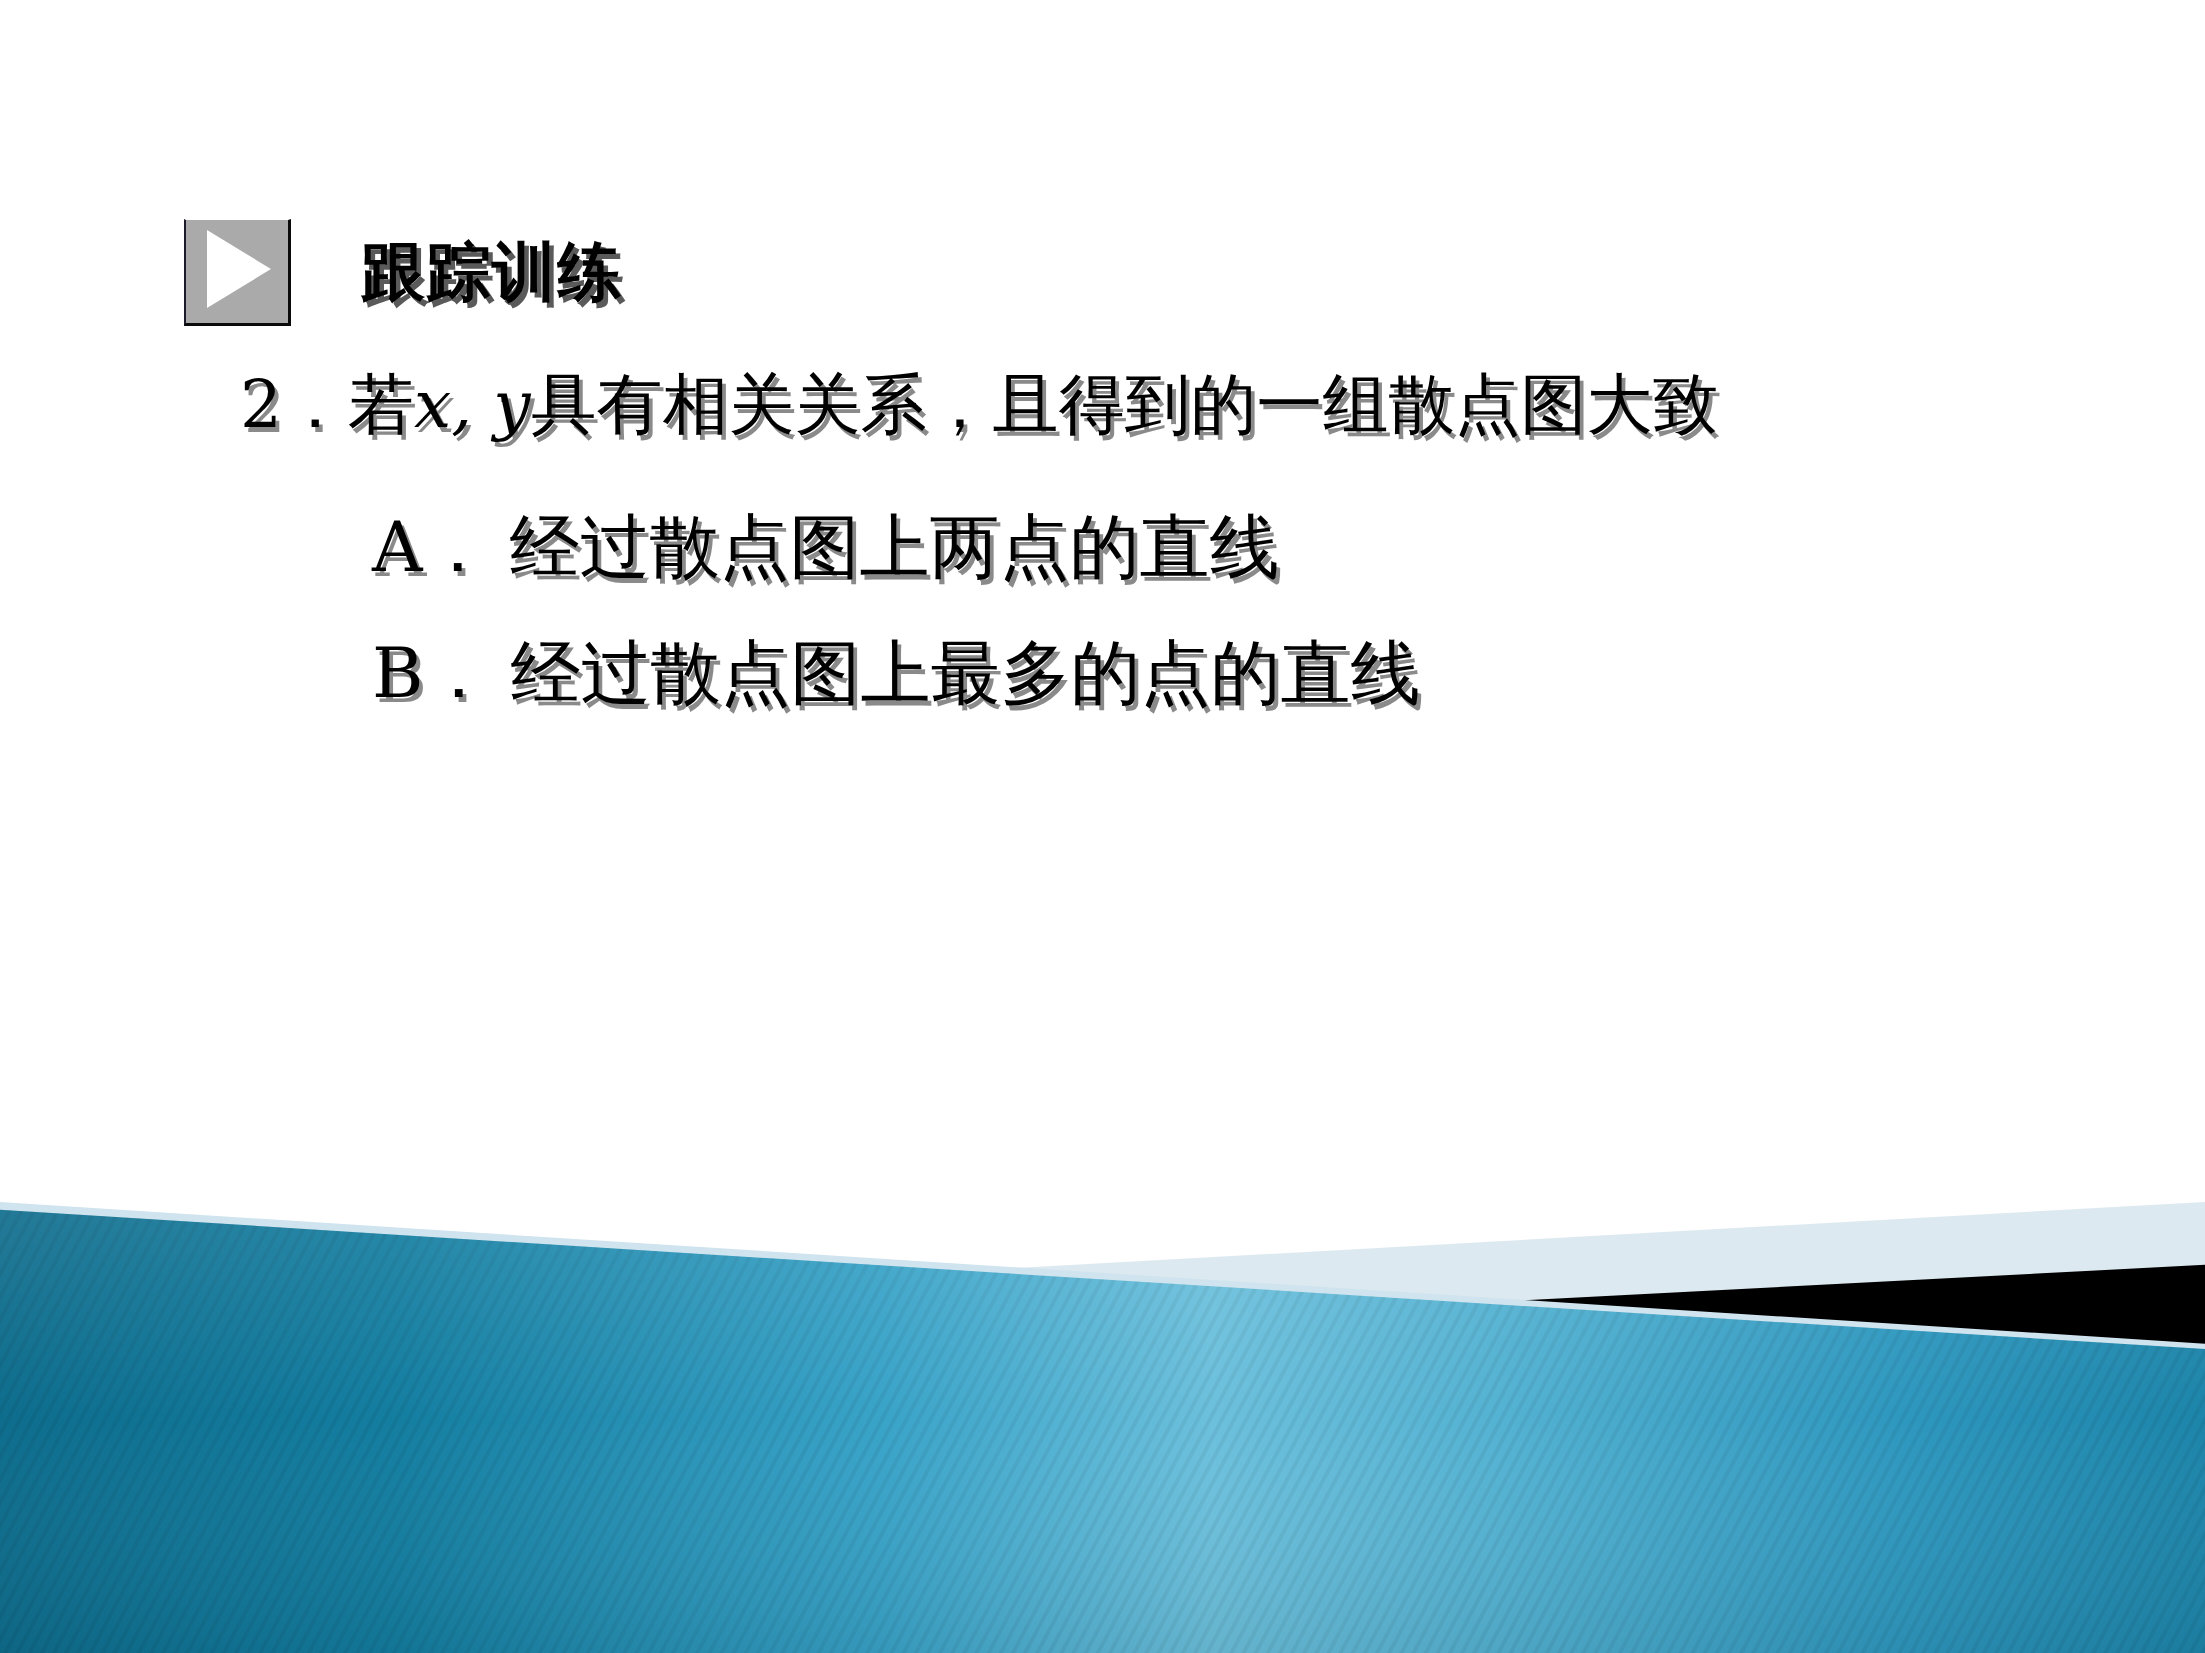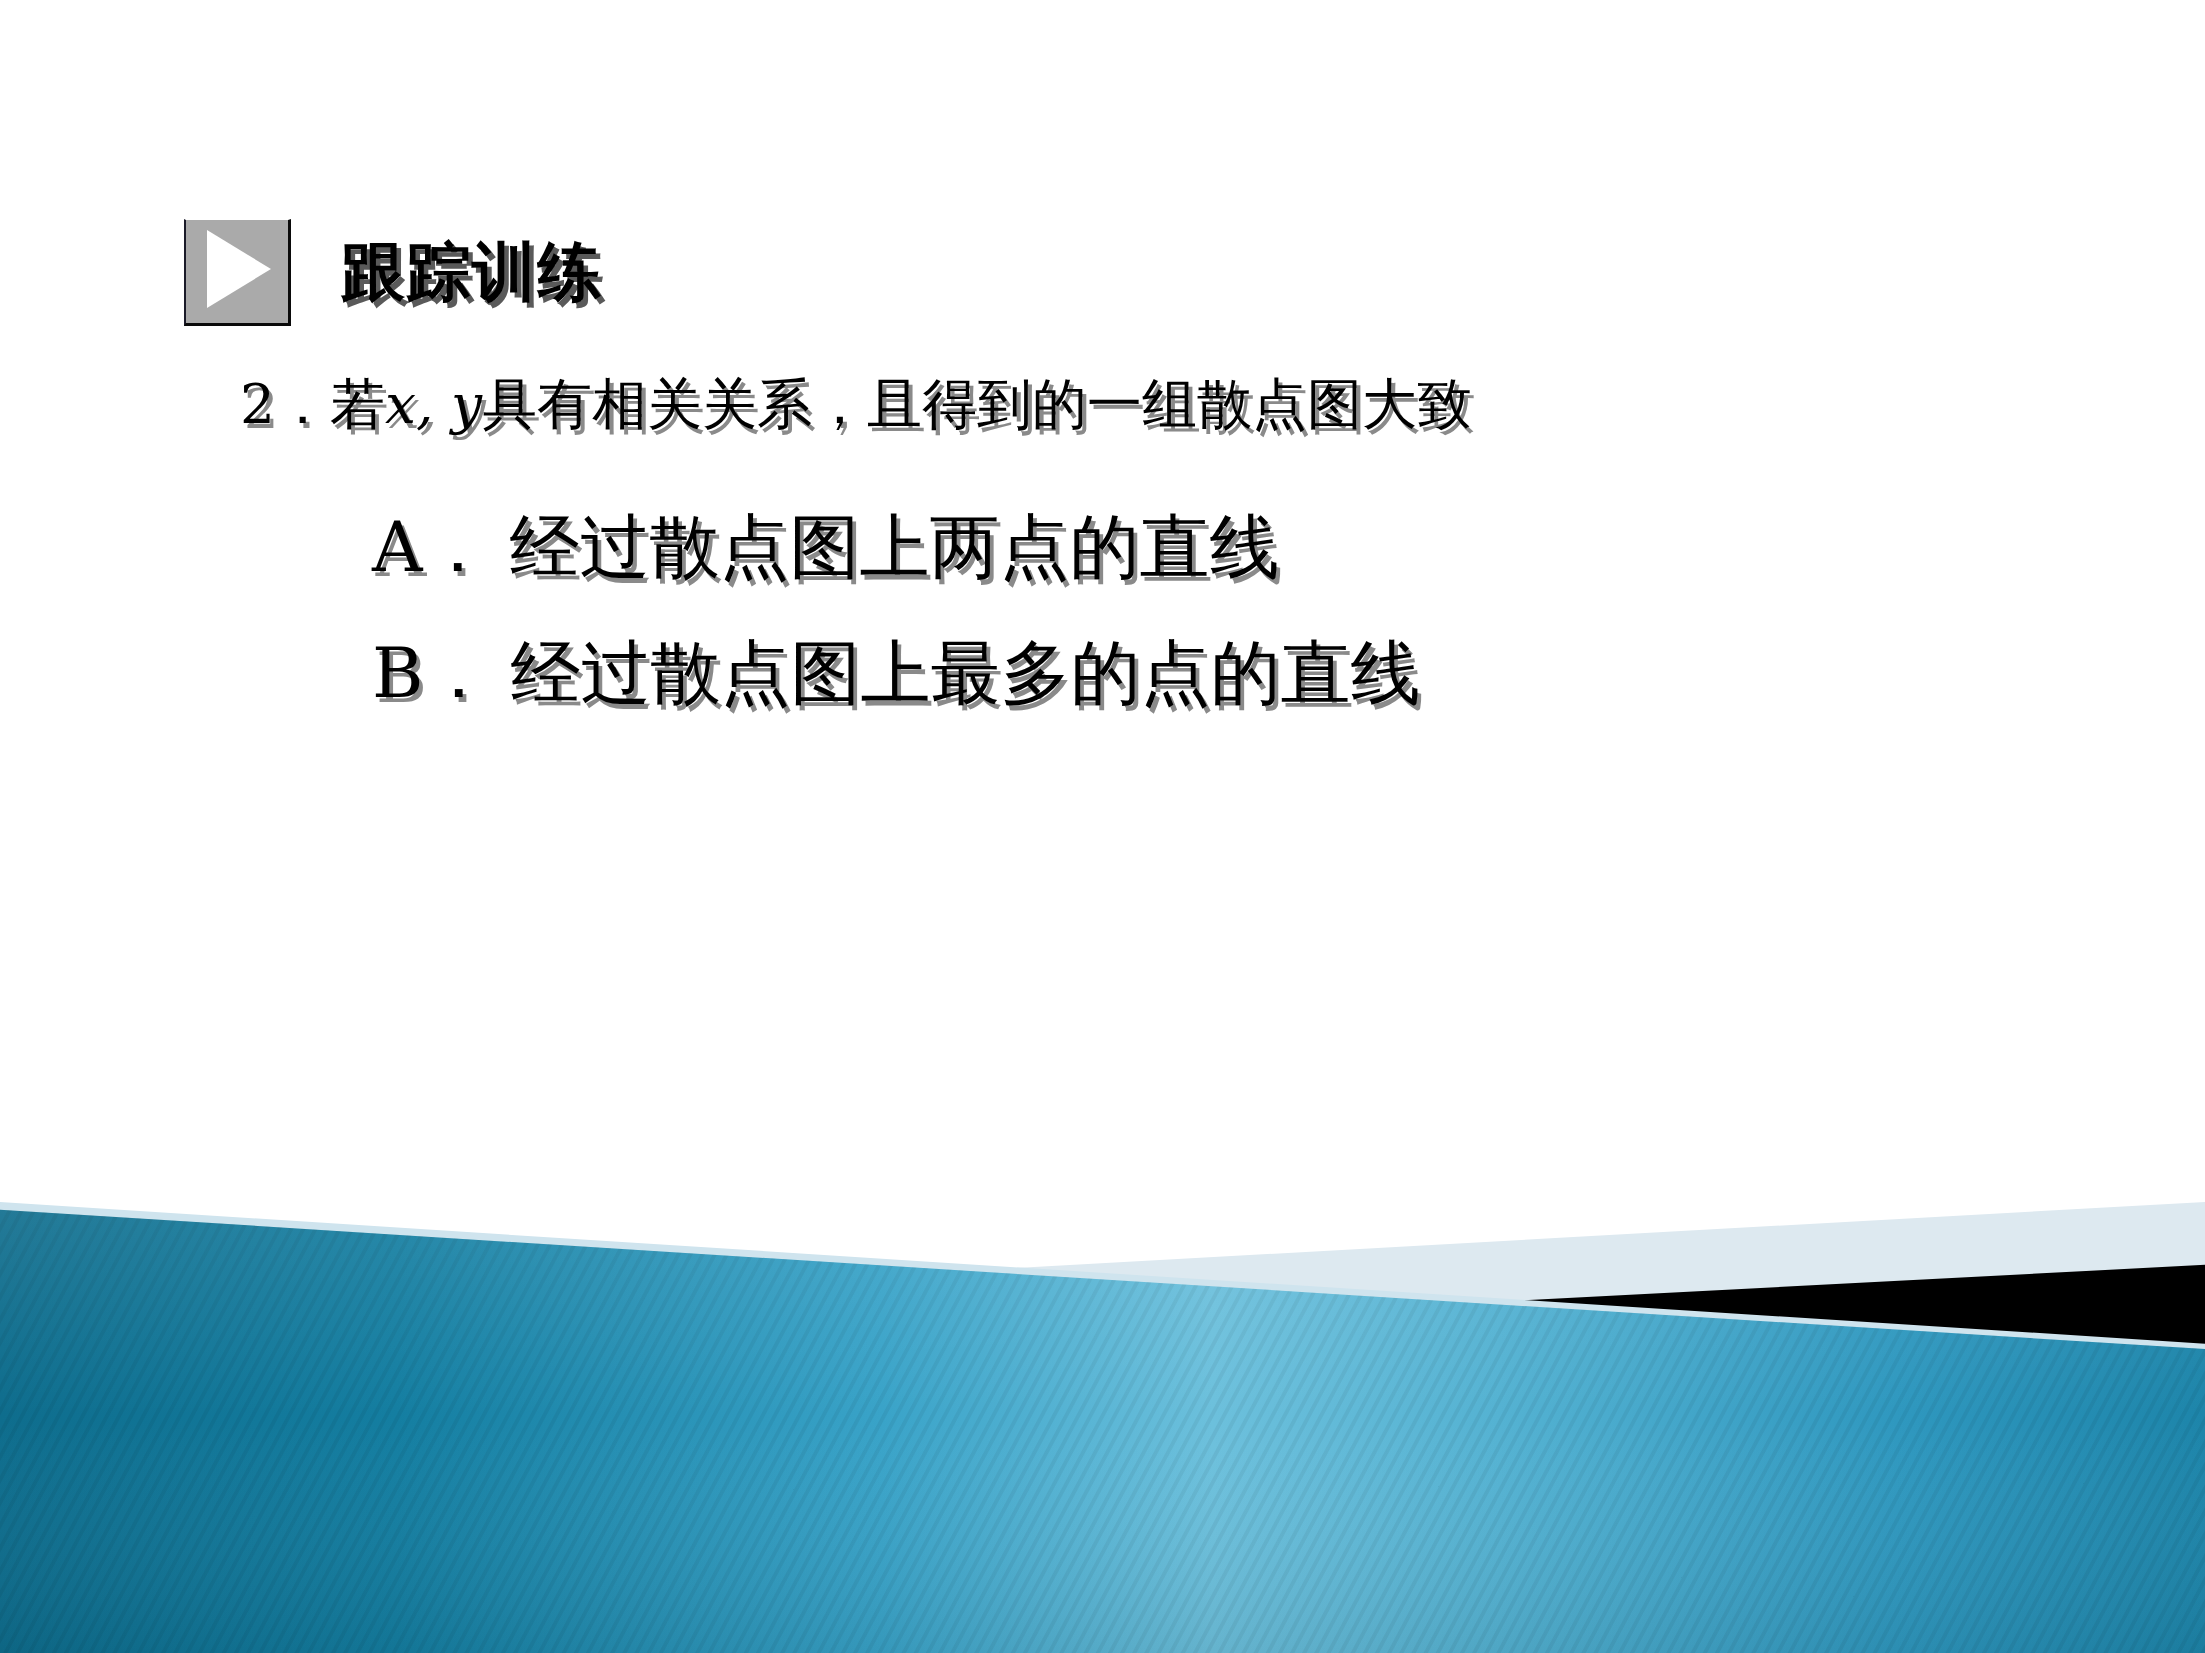--- a/index.html
+++ b/index.html
@@ -41,42 +41,42 @@
     position: absolute;
     left: 21.4px;
     top: 10.7px;
     width: 0;
     height: 0;
     border-top: 39px solid transparent;
     border-bottom: 39px solid transparent;
     border-left: 64px solid #ffffff;
   }
   #section-title {
-    margin-left: 50px;
+    margin-left: 70px;
     font-family: "DejaVu Sans", sans-serif;
     font-size: 64px;
     font-weight: bold;
     line-height: 1;
     color: #000000;
     letter-spacing: 1.5px;
     white-space: nowrap;
     text-shadow: 4.6px 5.4px 0 #5a5a5a;
   }
 
   
   #body-block {
     position: absolute;
     left: 202px;
     top: 360px;
     width: 1807px;
     color: #000000;
   }
   .qline {
     font-family: "DejaVu Serif", serif;
-    font-size: 55px;
+    font-size: 66px;
     line-height: 89px;
     white-space: nowrap;
     letter-spacing: 0px;
     text-shadow: 3.8px 4.6px 0 #8a8a8a;
   }
   .qline .num {
     font-family: "DejaVu Serif", serif;
   }
   .qline .var {
     font-style: italic;

